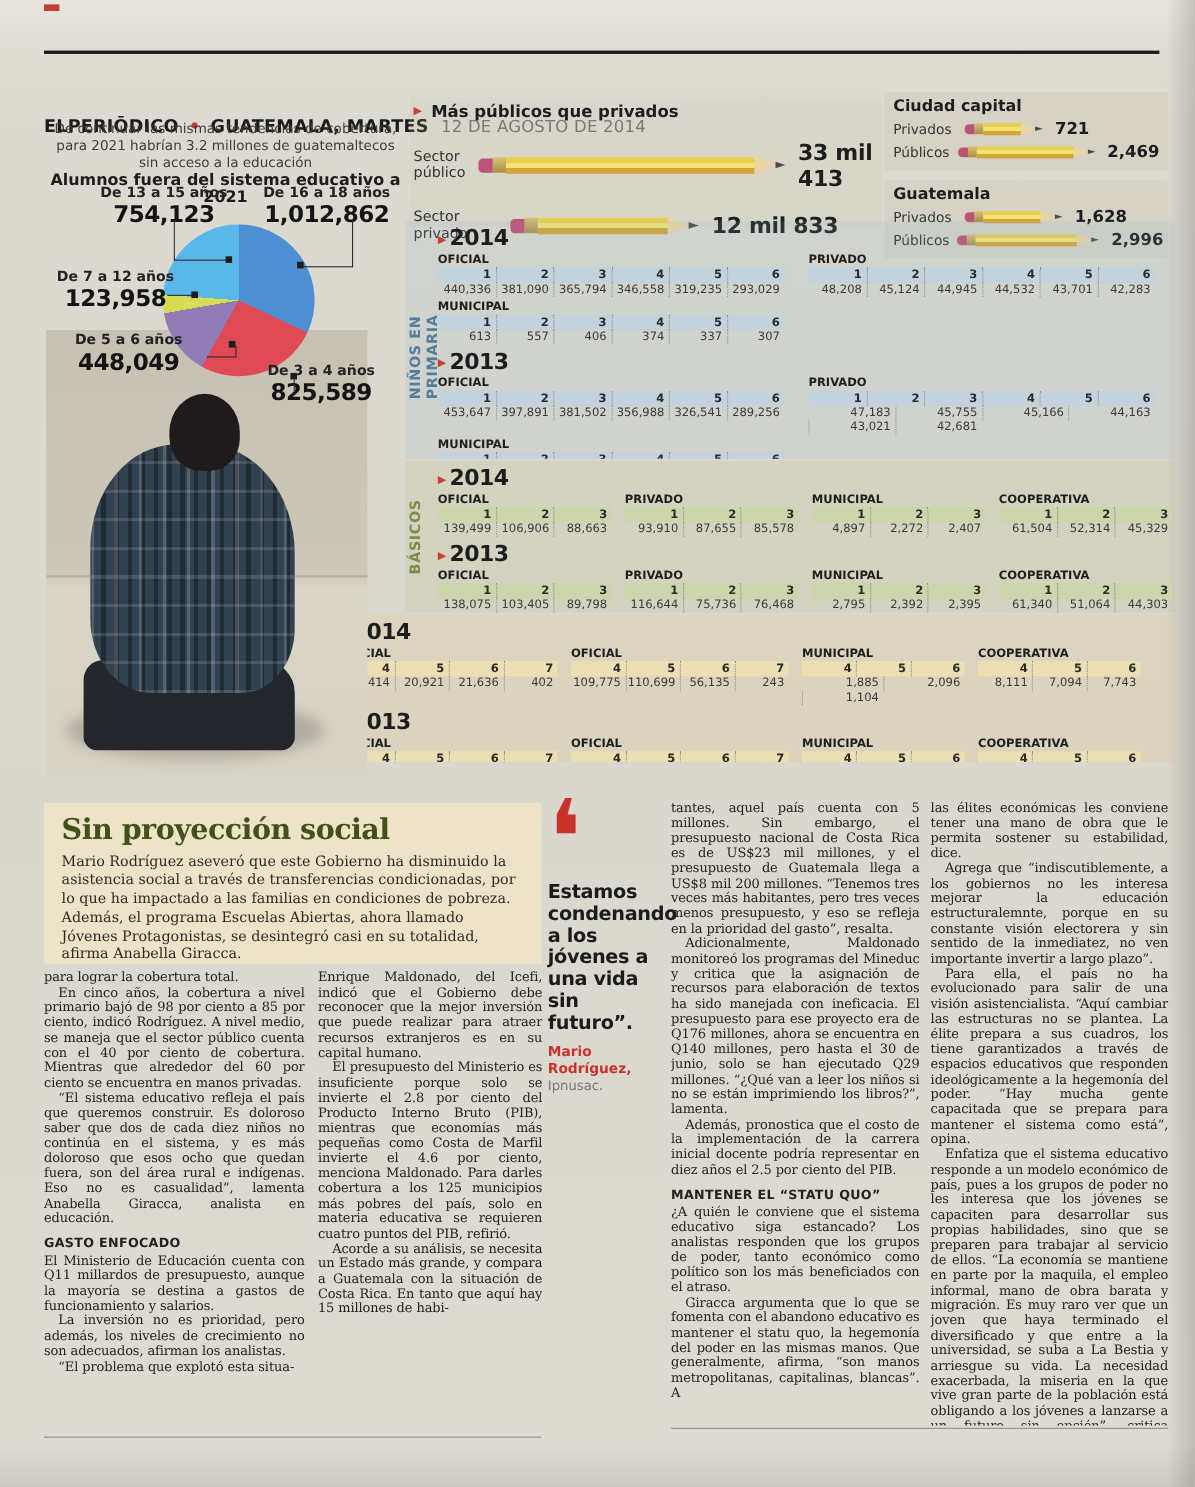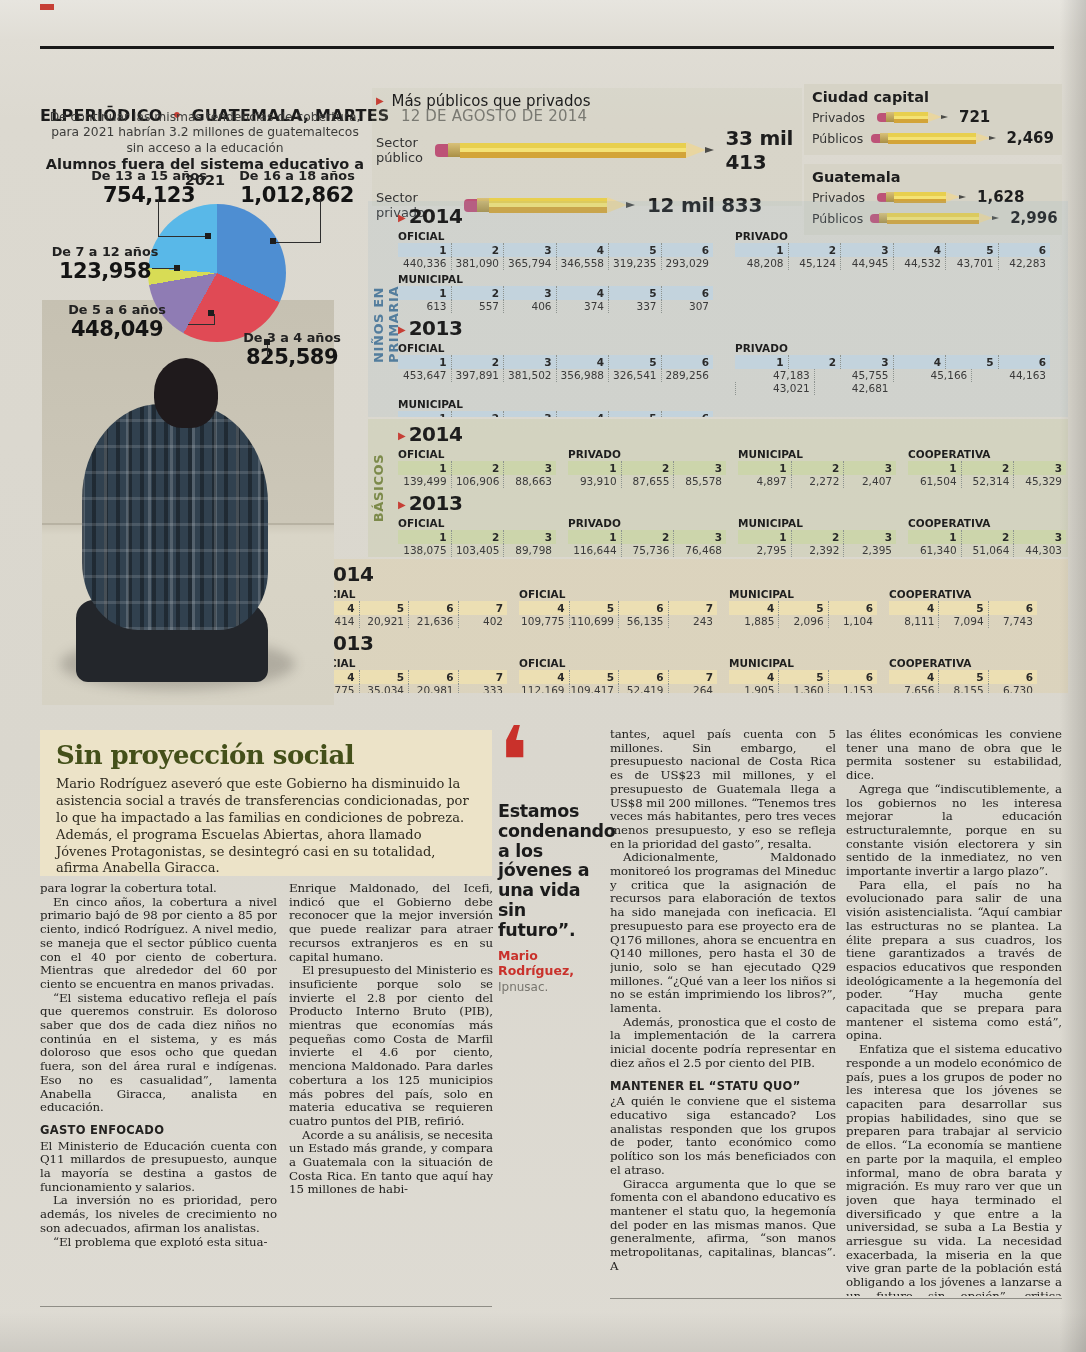--- a/index.html
+++ b/index.html
@@ -52,21 +52,21 @@
   .l1{left:118px;top:112px;width:50px;height:36px;border-left:1.5px solid #2e2e2e;border-bottom:1.5px solid #2e2e2e;}
   .l2{left:234px;top:112px;width:46px;height:42px;border-right:1.5px solid #2e2e2e;border-bottom:1.5px solid #2e2e2e;}
   .l3{left:112px;top:180px;width:26px;height:0;border-top:1.5px solid #2e2e2e;}
   .l4{left:148px;top:226px;width:26px;height:10px;border-right:1.5px solid #2e2e2e;border-bottom:1.5px solid #2e2e2e;}
   .l5{left:227px;top:256px;width:0;height:14px;border-left:1.5px solid #2e2e2e;}
   .m1{left:165px;top:145px;} .m2{left:230px;top:150px;} .m3{left:134px;top:177px;}
   .m4{left:168px;top:222px;} .m5{left:224px;top:251px;}
   
   .tri{color:#c63f35;font-size:10px;vertical-align:2px;margin-right:3px;}
   .pchart{position:absolute;left:372px;top:88px;width:430px;height:118px;background:rgba(190,192,160,.14);}
-  .pc-title{font-size:15px;font-weight:normal;padding:4px 0 0 4px;}
+  .pc-title{font-size:15px;font-weight:bold;padding:4px 0 0 4px;}
   .pc-row{display:flex;align-items:center;margin:16px 0 0 4px;}
   .pc-label{width:88px;font-size:13px;color:#333;}
   .pc-value{font-size:20px;font-weight:bold;margin-left:12px;letter-spacing:-.3px;}
   .pencil{display:inline-flex;align-items:center;height:18px;}
   .p-eraser{width:13px;height:13px;background:#bd5277;border-radius:4px 0 0 4px;}
   .p-ferrule{width:12px;height:14px;background:linear-gradient(180deg,#d9c178,#a98f46);}
   .p-shaft{height:15px;background:linear-gradient(180deg,#e8cf4e 0 32%,#f4e275 32% 62%,#d3a438 62% 100%);}
   .p-tip{width:0;height:0;border-left:20px solid #e9d6a0;border-top:8px solid transparent;border-bottom:8px solid transparent;}
   .p-lead{width:0;height:0;border-left:9px solid #4b4b48;border-top:3px solid transparent;border-bottom:3px solid transparent;margin-left:-1px;}
   .pencil.sm{height:12px;}
@@ -559,21 +559,21 @@
               <span class="sb-v">243</span>
             </div>
           </div>
         <div class="sblock w-3c sec-div">
             <div class="sb-label">MUNICIPAL</div>
             <div class="sb-bar" style="grid-template-columns: repeat(3, 1fr);">
               <span class="sb-g">4</span>
               <span class="sb-g">5</span>
               <span class="sb-g">6</span>
             </div>
-            <div class="sb-vals" style="grid-template-columns: repeat(3, 1fr);">
+            <div class="sb-vals" style="grid-template-columns: repeat(2, 1fr);">
               <span class="sb-v">1,885</span>
               <span class="sb-v">2,096</span>
               <span class="sb-v">1,104</span>
             </div>
           </div>
         <div class="sblock w-3c sec-div">
             <div class="sb-label">COOPERATIVA</div>
             <div class="sb-bar" style="grid-template-columns: repeat(3, 1fr);">
               <span class="sb-g">4</span>
               <span class="sb-g">5</span>

